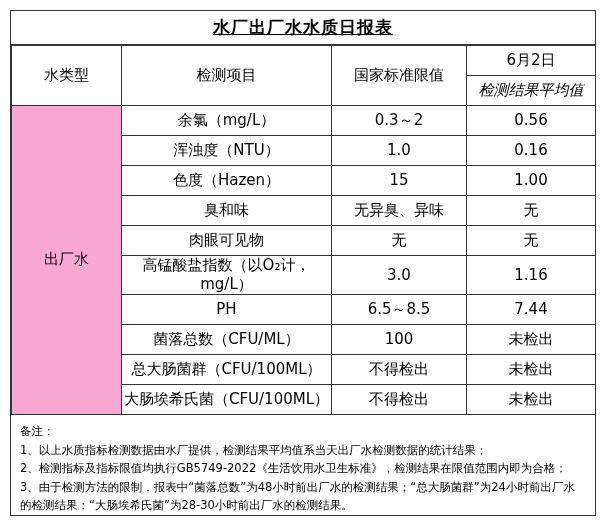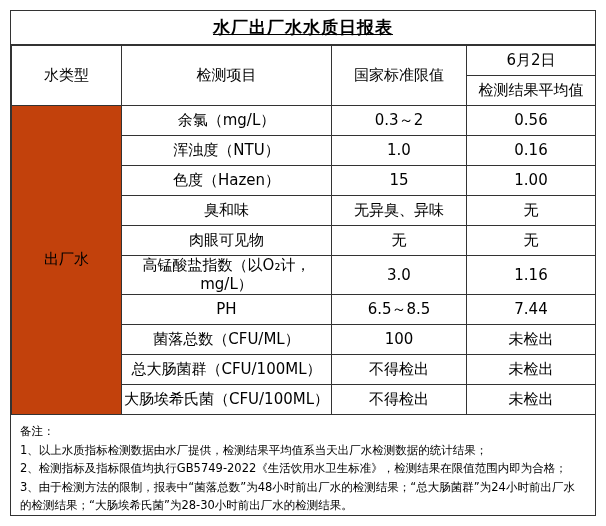--- a/index.html
+++ b/index.html
@@ -63,27 +63,28 @@
     height: 59px;
   }
   .date-head {
     font-size: 14px;
     font-weight: bold;
     height: 29px;
   }
   .date-sub {
     font-size: 12px;
     height: 30px;
+    font-style: italic;
   }
   .item-cell {
     text-align: left;
     padding-left: 8px;
   }
   .type-cell {
-    background: #c2410c;
+    background: #f9a8d4;
     font-size: 13px;
     font-weight: bold;
   }
   .notes {
     flex: 1;
     border-top: 0;
     padding: 7px 9px 0 9px;
     font-size: 11.5px;
     line-height: 1.62;
     box-sizing: border-box;

